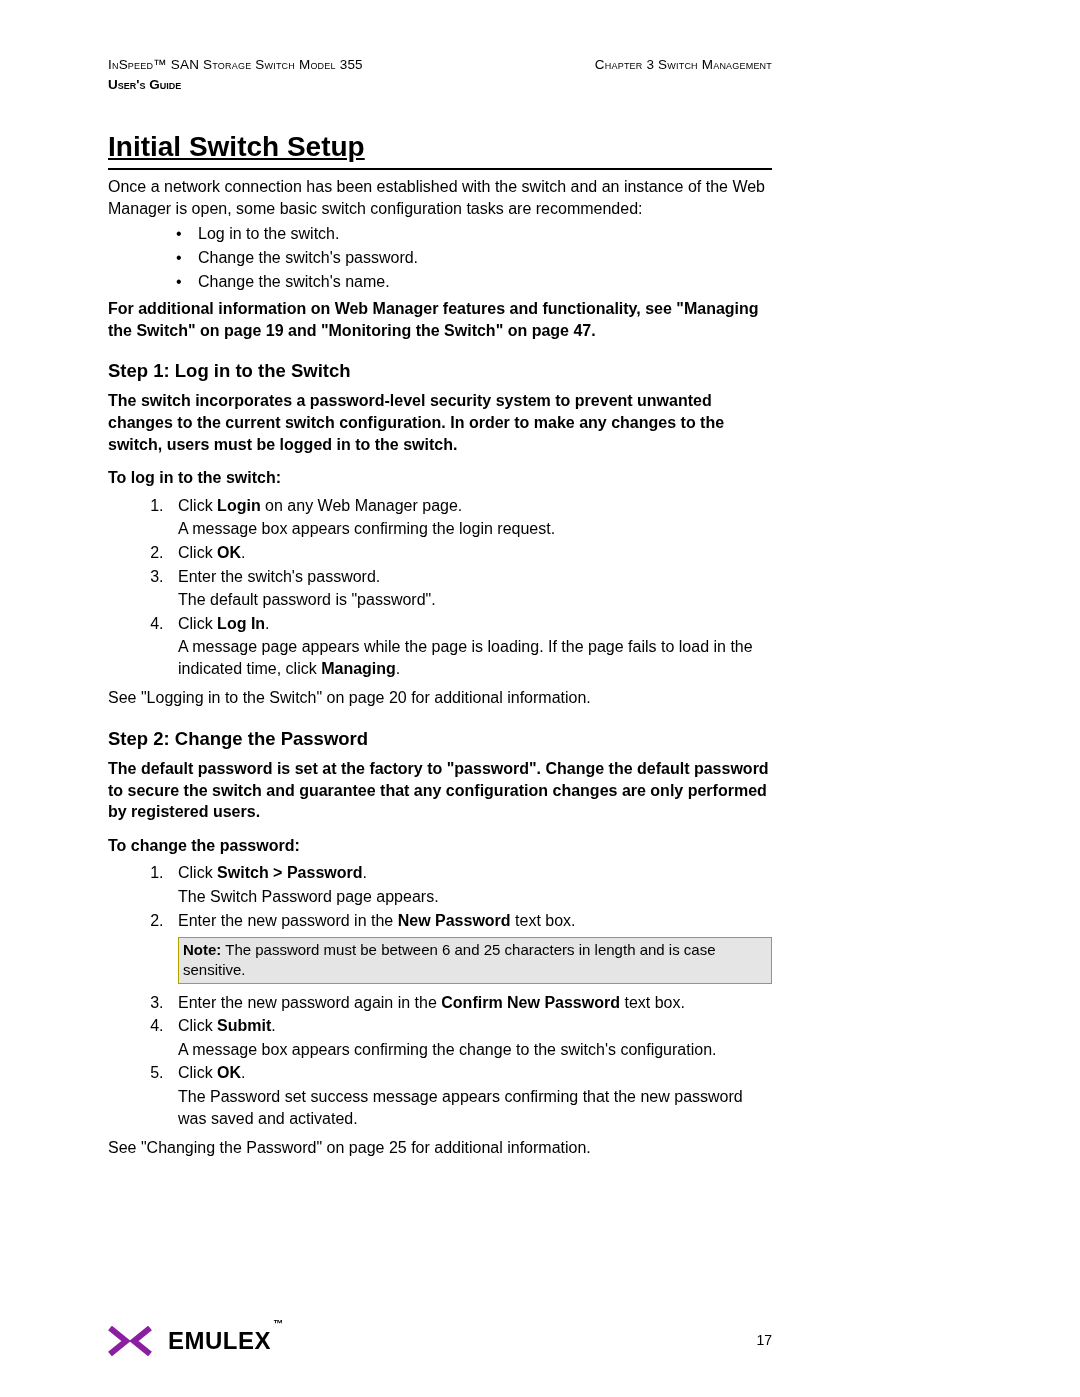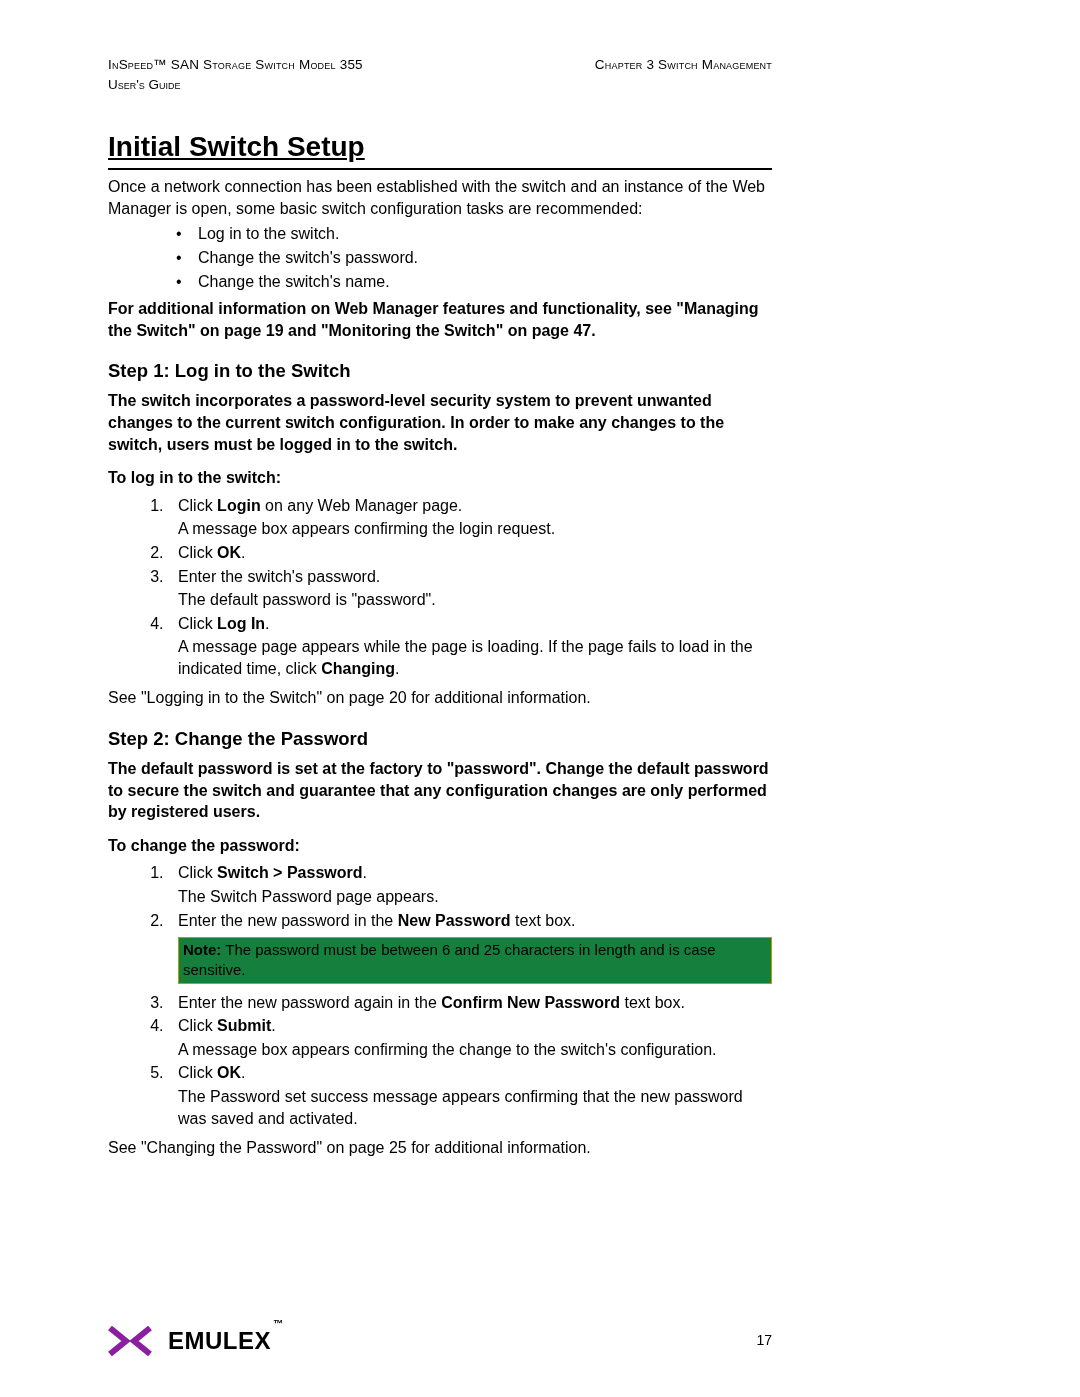--- a/index.html
+++ b/index.html
@@ -23,20 +23,21 @@
     justify-content: space-between;
     font-size: 13.5px;
     font-variant: small-caps;
     letter-spacing: 0.2px;
     margin-bottom: 2px;
   }
   .header-sub {
     font-size: 13.5px;
     font-variant: small-caps;
     margin-bottom: 34px;
+    font-weight: bold;
   }
   h1.main-title {
     font-size: 28px;
     font-weight: bold;
     margin: 0 0 0 0;
     padding-bottom: 2px;
     border-bottom: 2px solid #000;
     text-decoration: underline;
   }
   h2.step-title {
@@ -80,21 +81,21 @@
   }
   ol.steps > li {
     margin: 2px 0;
     padding-left: 10px;
   }
   ol.steps > li .sub {
     display: block;
     margin-top: 2px;
   }
   .note-box {
-    background: #15803d;
+    background: #e5e5e5;
     border: 1px solid #b0a000;
     padding: 2px 4px;
     margin: 6px 0 6px 0;
     font-size: 15px;
     display: inline-block;
   }
   .footer {
     position: absolute;
     bottom: 40px;
     left: 108px;
@@ -164,21 +165,21 @@
     <li>
       <span>Click </span><b>OK</b><span>.</span>
     </li>
     <li>
       <span>Enter the switch's password.</span>
       <span class="sub">The default password is "password".</span>
     </li>
     <li>
       <span>Click </span><b>Log In</b><span>.</span>
       <span class="sub">
-        <span>A message page appears while the page is loading. If the page fails to load in the indicated time, click </span><b>Changing</b><span>.</span>
+        <span>A message page appears while the page is loading. If the page fails to load in the indicated time, click </span><b>Managing</b><span>.</span>
       </span>
     </li>
   </ol>
 
   <p class="seealso">See "Logging in to the Switch" on page 20 for additional information.</p>
 
   <h2 class="step-title">Step 2: Change the Password</h2>
   <p class="body">The default password is set at the factory to "password". Change the default password to secure the switch and guarantee that any configuration changes are only performed by registered users.</p>
   <p class="strong-lead">To change the password:</p>
 

